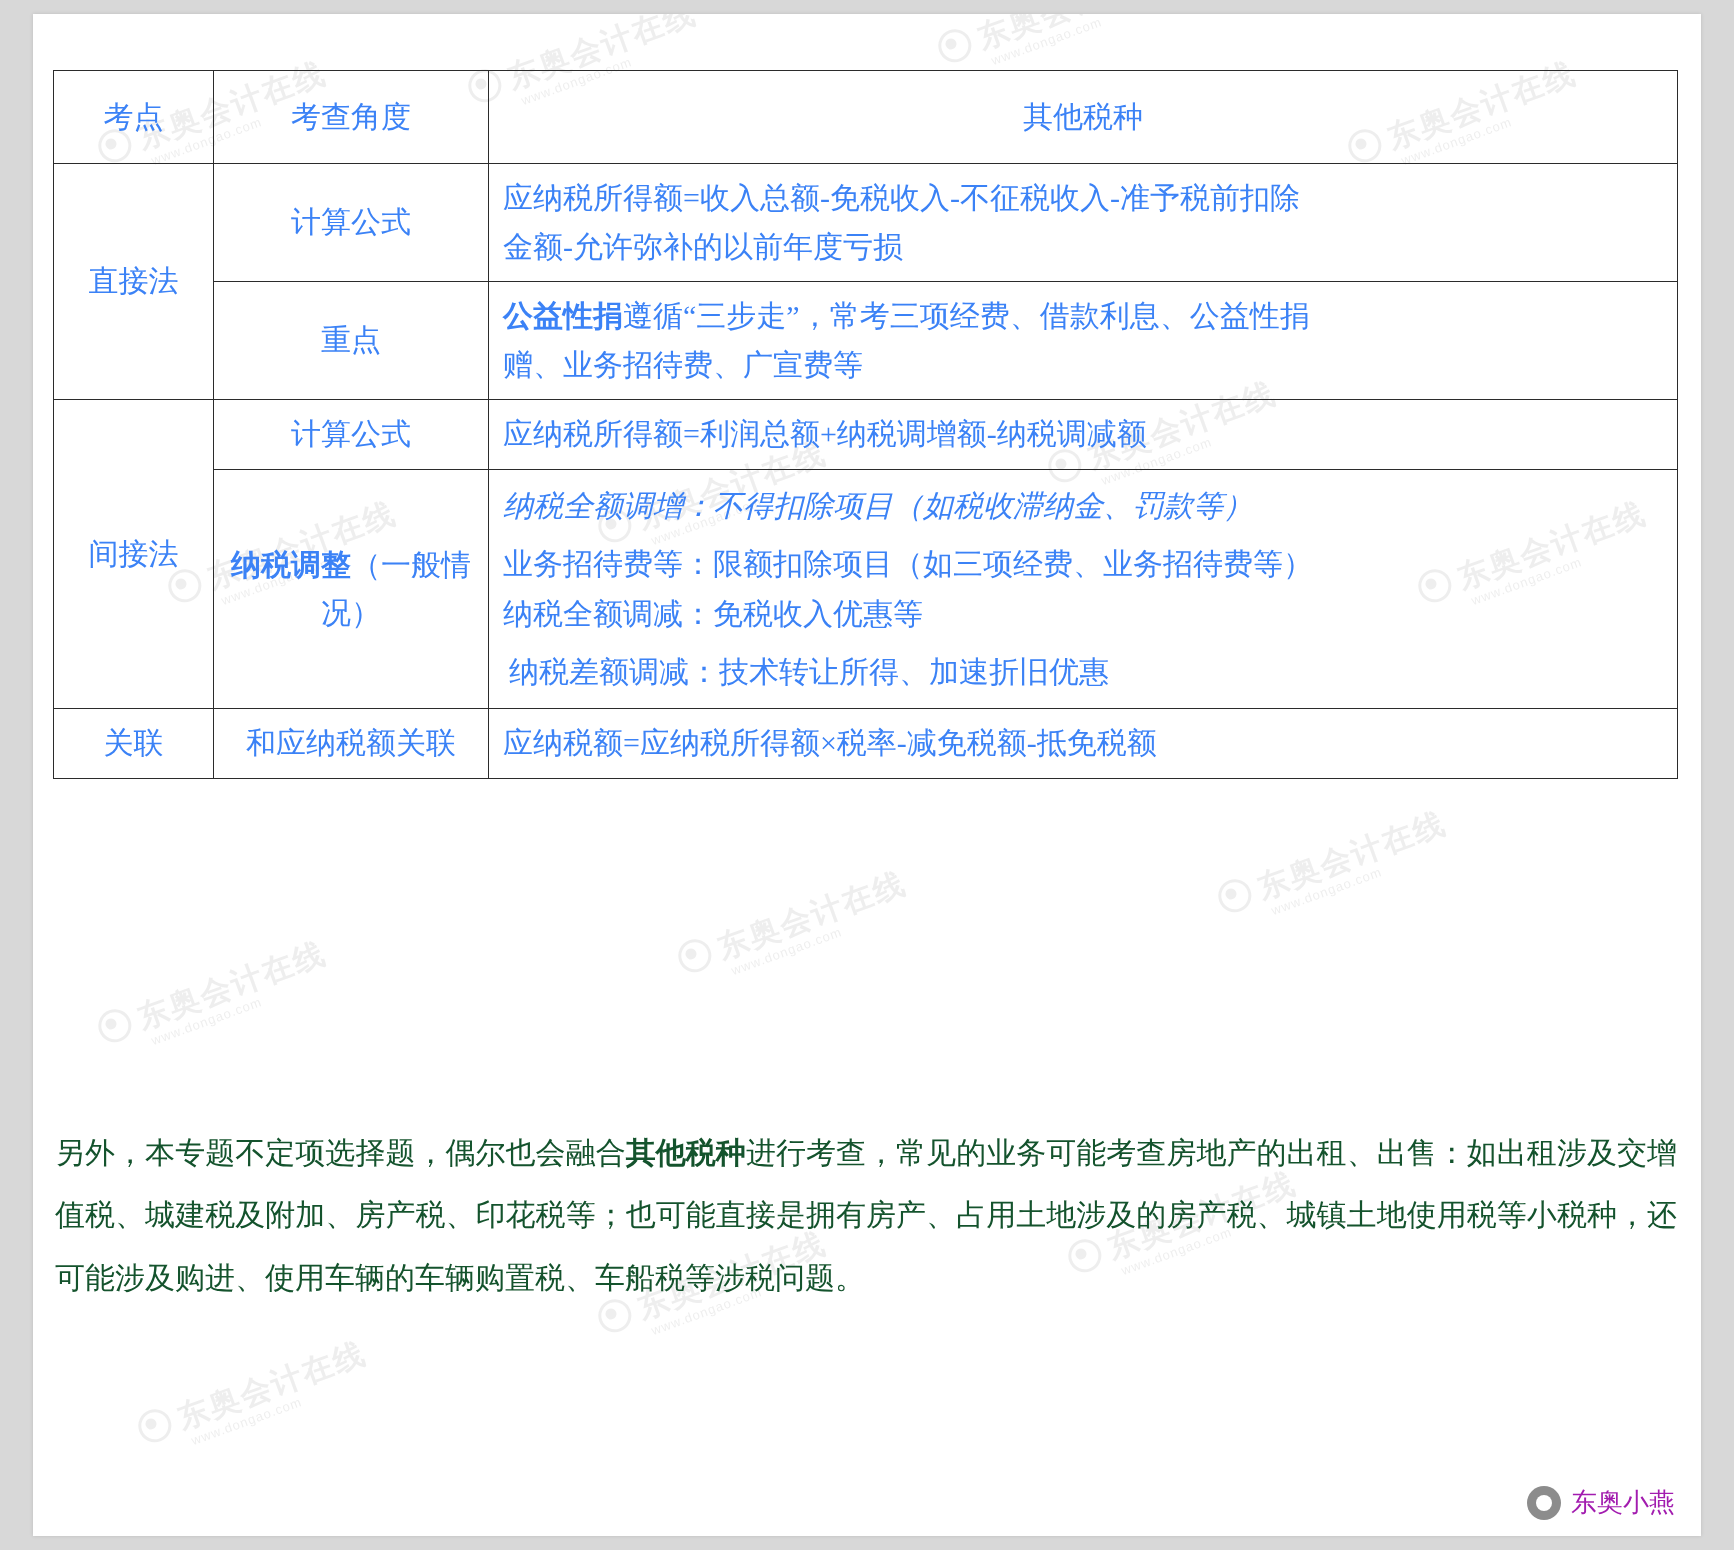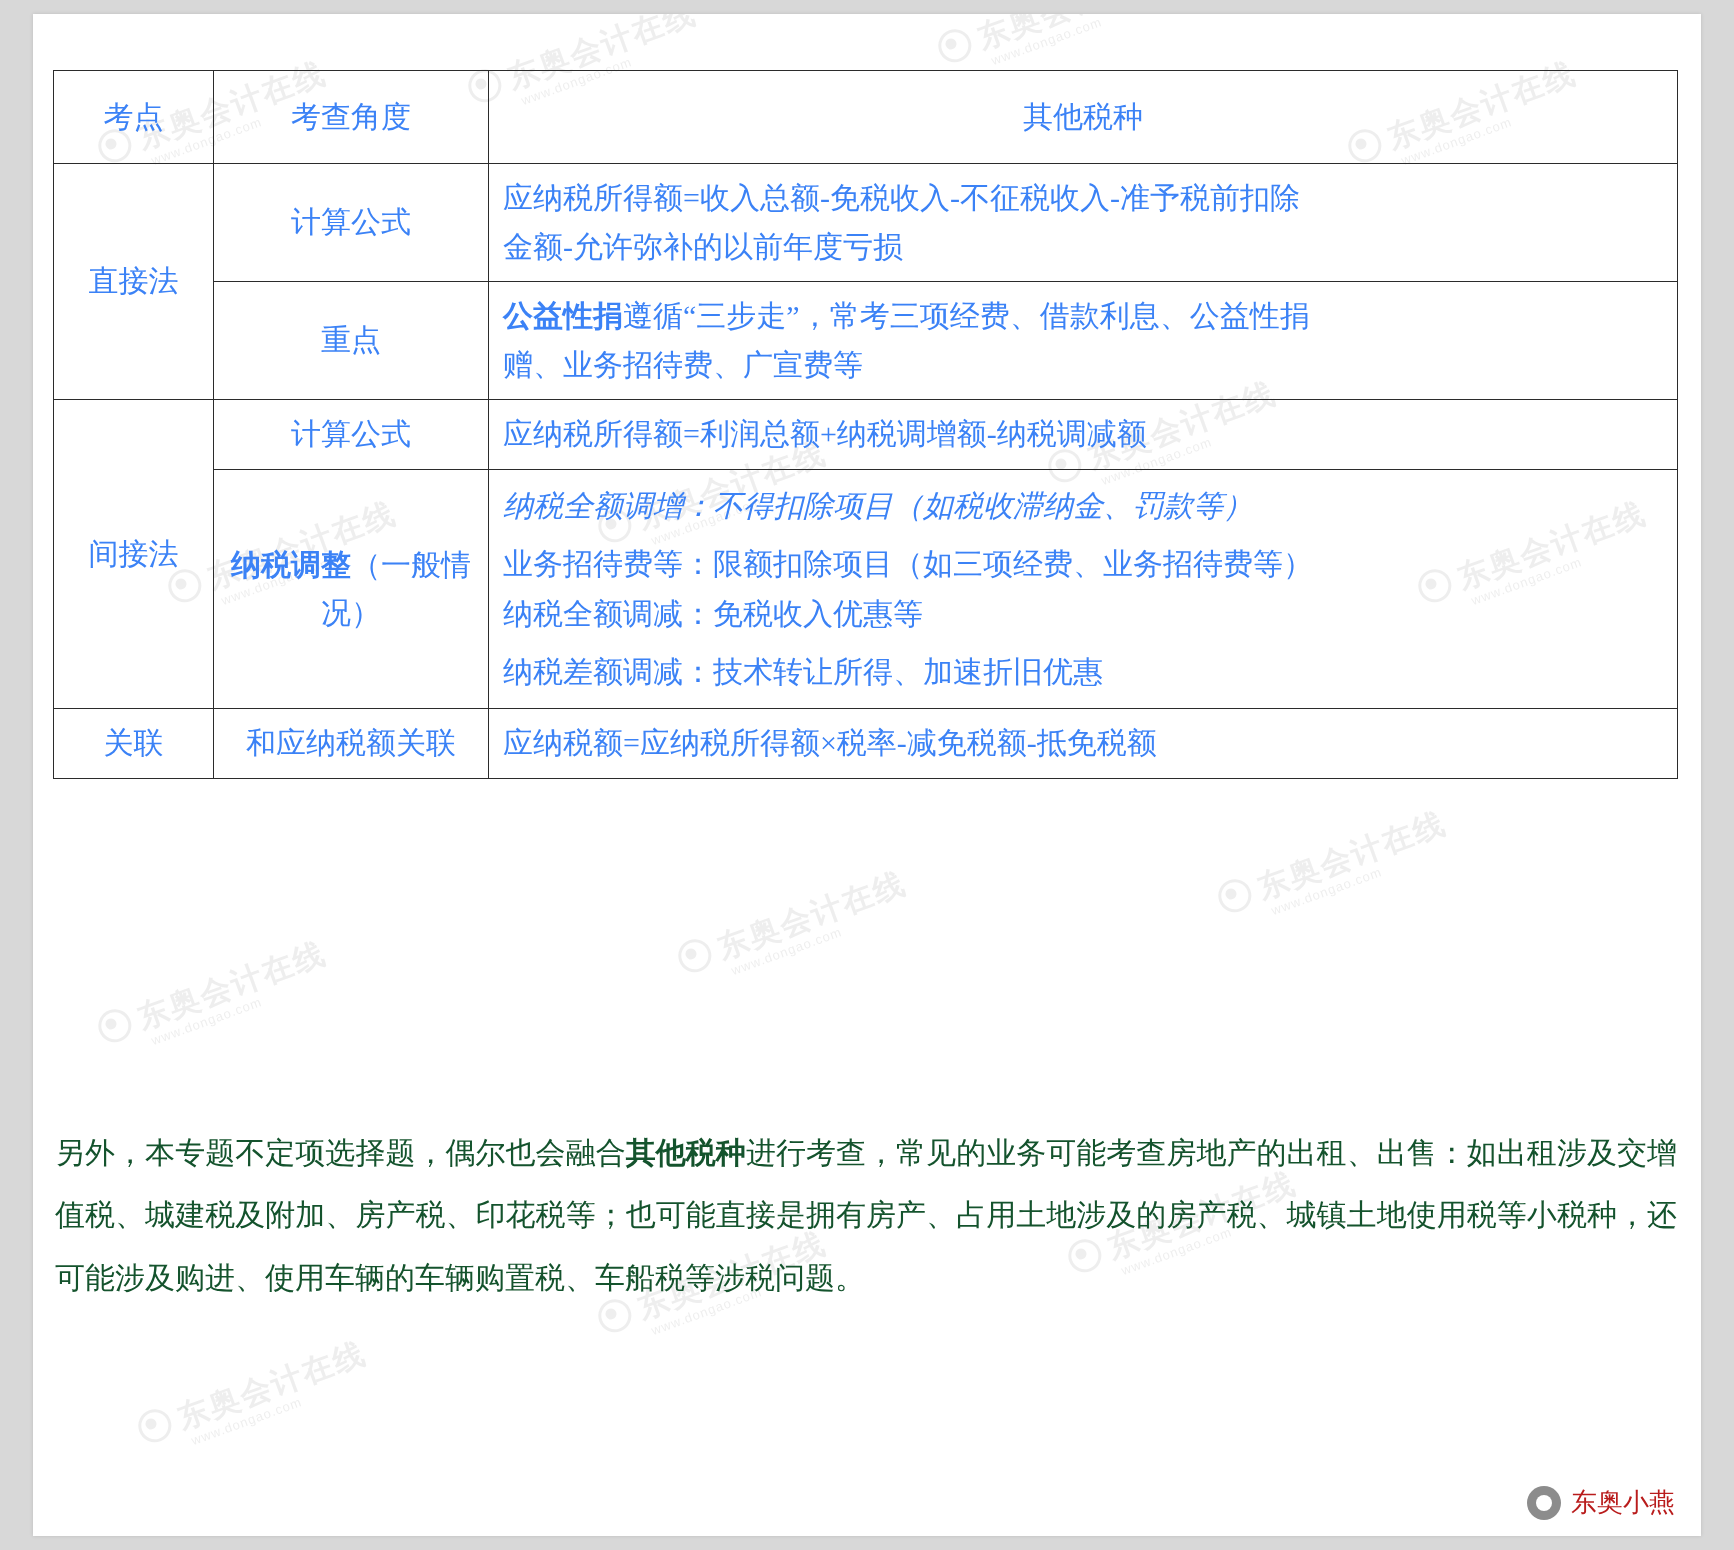--- a/index.html
+++ b/index.html
@@ -96,41 +96,41 @@
   td.head {
     text-align: center;
     height: 72px;
     padding-top: 6px;
     padding-bottom: 6px;
   }
   .b { font-weight: bold; }
   .line { display: block; }
   .blk { display: block; margin: 9px 0; }
   .blk:first-child { margin-top: 2px; font-style: italic; }
-  .blk:last-child { margin-bottom: 2px; }
+  .blk:last-child { margin-bottom: 2px; margin-left: 6px; }
   .tight { margin: 2px 0; }
   .para {
     position: absolute;
     left: 22px;
     top: 1108px;
     width: 1622px;
     font-size: 30px;
     line-height: 2.08;
     color: #14532d;
     text-align: justify;
     text-justify: inter-ideograph;
   }
   .signature {
     position: absolute;
     right: 26px;
     bottom: 16px;
     display: flex;
     align-items: center;
     gap: 10px;
-    color: #b91c1c;
+    color: #a21caf;
     font-family: "Liberation Sans", sans-serif;
     font-size: 26px;
     z-index: 3;
   }
   .weibo-eye {
     width: 34px;
     height: 34px;
     border-radius: 50%;
     background: #8c8c8c;
     position: relative;

